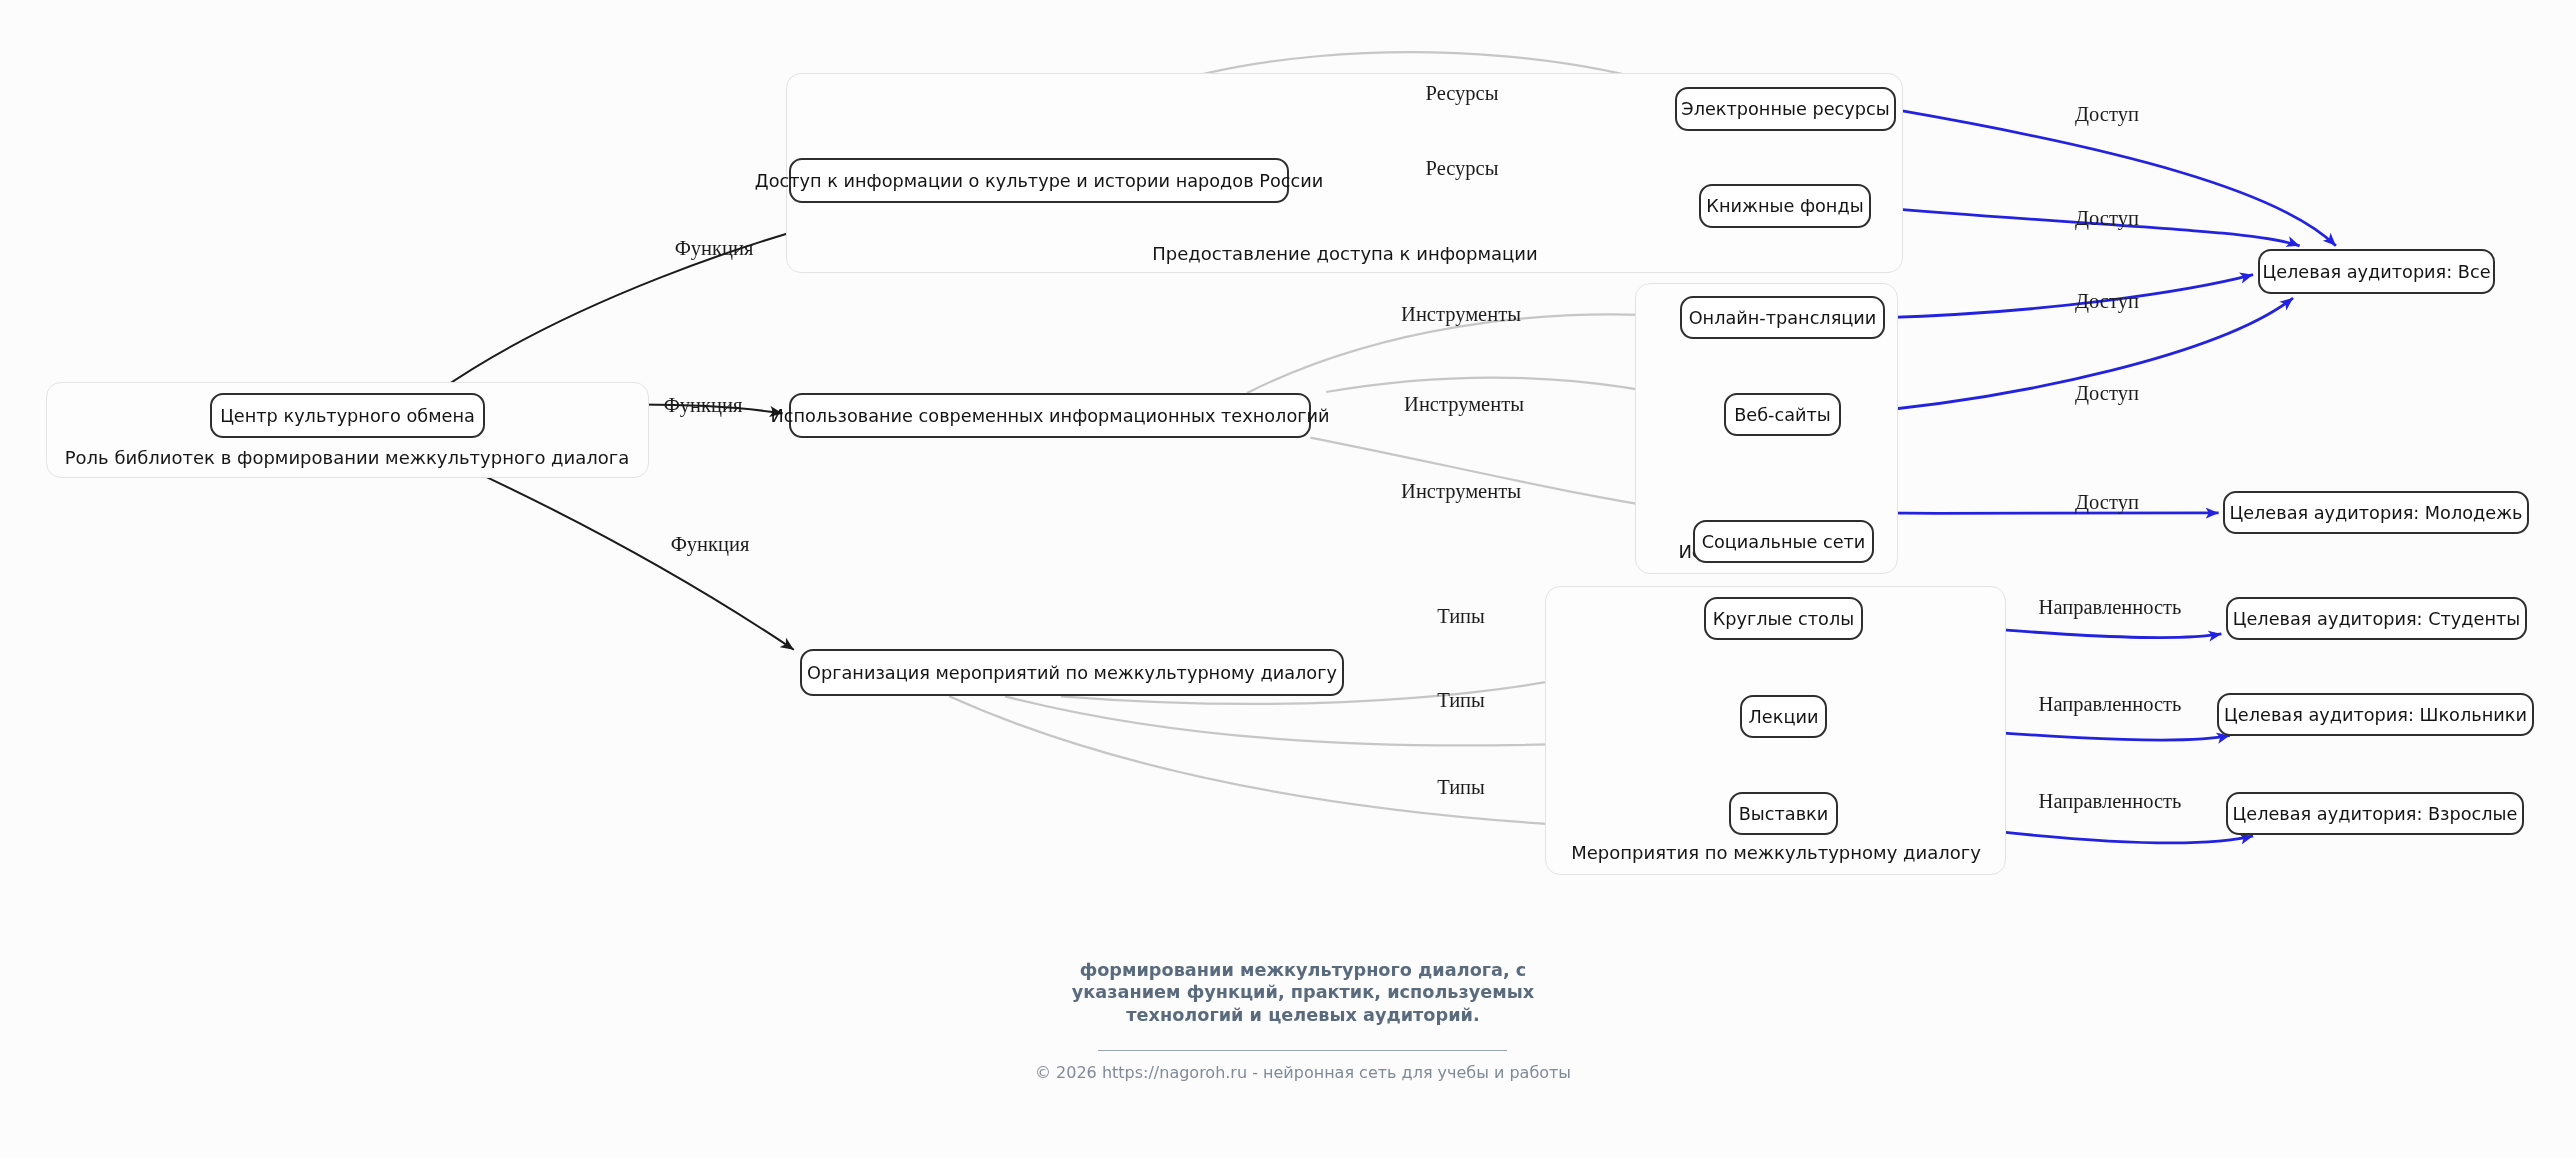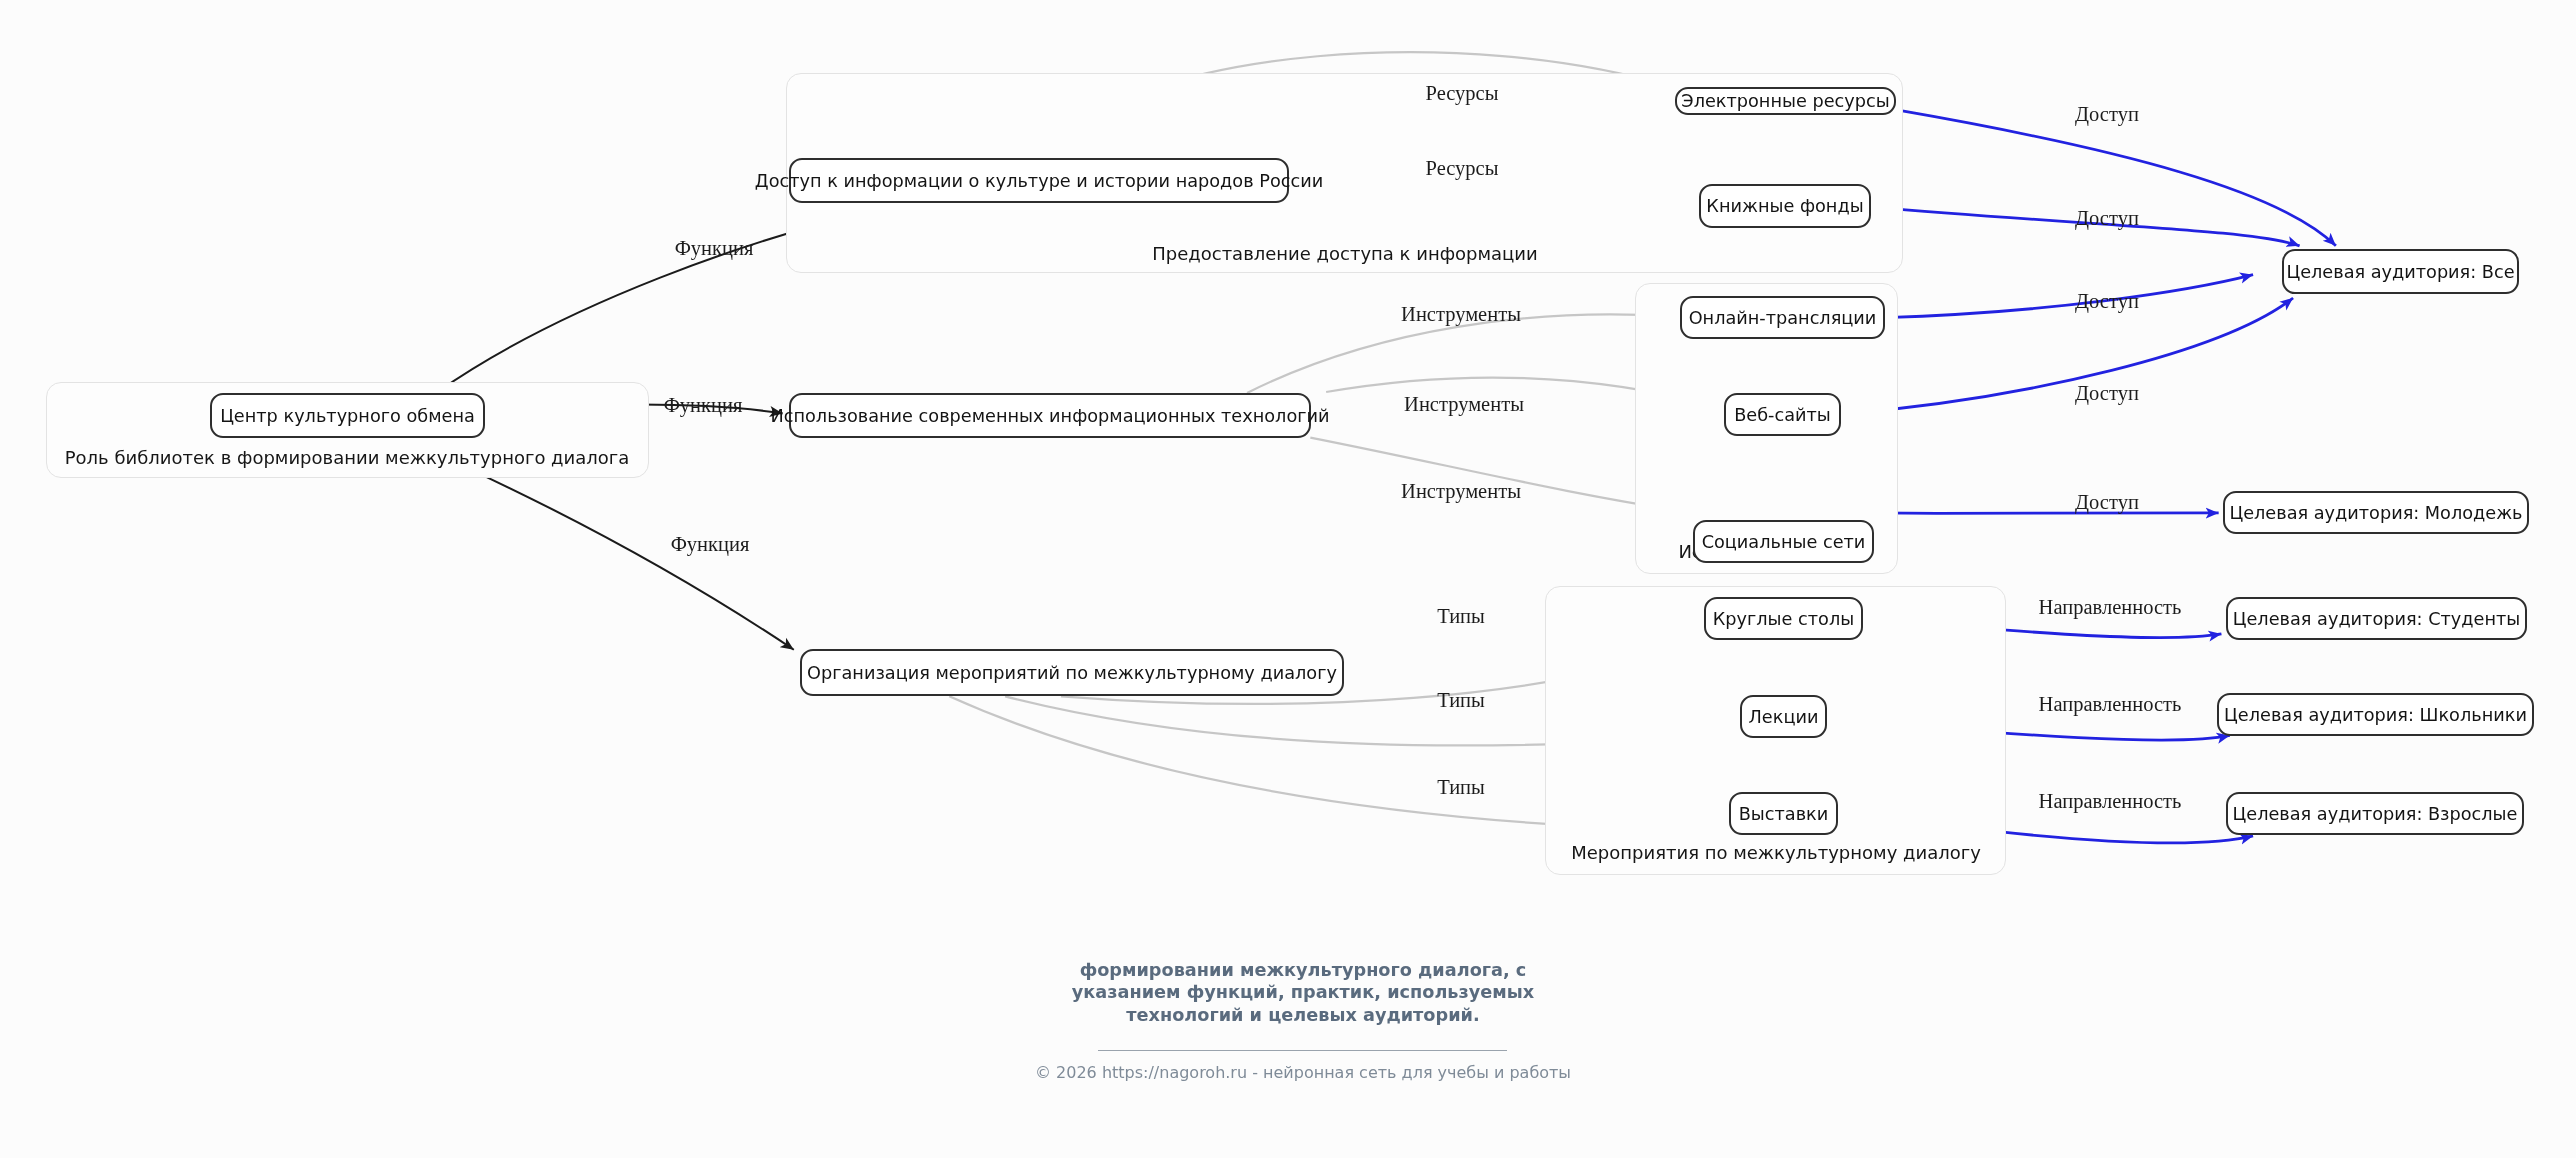--- a/index.html
+++ b/index.html
@@ -69,29 +69,29 @@
       <div class="cluster" style="left: 786px; top: 73px; width: 1117px; height: 200px;"></div>
       <div class="cluster-label" style="left: 1345px; top: 243px;">Предоставление доступа к информации</div>
       <div class="cluster" style="left: 1635px; top: 283px; width: 263px; height: 291px;"></div>
       <div class="cluster-label" style="left: 1766px; top: 541px;">Использование ИТ</div>
       <div class="cluster" style="left: 1545px; top: 586px; width: 461px; height: 289px;"></div>
       <div class="cluster-label" style="left: 1776px; top: 842px;">Мероприятия по межкультурному диалогу</div>
       <div class="node" style="left: 210px; top: 393px; width: 275px; height: 45px;">Центр культурного обмена</div>
       <div class="node" style="left: 789px; top: 158px; width: 500px; height: 45px; text-align: right;">Доступ к информации о культуре и истории народов России</div>
       <div class="node" style="left: 789px; top: 393px; width: 522px; height: 45px;">Использование современных информационных технологий</div>
       <div class="node" style="left: 800px; top: 649px; width: 544px; height: 47px;">Организация мероприятий по межкультурному диалогу</div>
-      <div class="node" style="left: 1675px; top: 87px; width: 221px; height: 28px;">Электронные ресурсы</div>
+      <div class="node" style="left: 1675px; top: 87px; width: 221px; height: 44px;">Электронные ресурсы</div>
       <div class="node" style="left: 1699px; top: 184px; width: 172px; height: 44px;">Книжные фонды</div>
       <div class="node" style="left: 1680px; top: 296px; width: 205px; height: 43px;">Онлайн-трансляции</div>
       <div class="node" style="left: 1724px; top: 393px; width: 117px; height: 43px;">Веб-сайты</div>
       <div class="node" style="left: 1693px; top: 520px; width: 181px; height: 43px;">Социальные сети</div>
       <div class="node" style="left: 1704px; top: 597px; width: 159px; height: 43px;">Круглые столы</div>
       <div class="node" style="left: 1740px; top: 695px; width: 87px; height: 43px;">Лекции</div>
       <div class="node" style="left: 1729px; top: 792px; width: 109px; height: 43px;">Выставки</div>
-      <div class="node" style="left: 2258px; top: 249px; width: 237px; height: 45px; margin-left: 24px;">Целевая аудитория: Все</div>
+      <div class="node" style="left: 2258px; top: 249px; width: 237px; height: 45px;">Целевая аудитория: Все</div>
       <div class="node" style="left: 2223px; top: 491px; width: 306px; height: 43px;">Целевая аудитория: Молодежь</div>
       <div class="node" style="left: 2226px; top: 597px; width: 301px; height: 43px;">Целевая аудитория: Студенты</div>
       <div class="node" style="left: 2217px; top: 693px; width: 317px; height: 43px;">Целевая аудитория: Школьники</div>
       <div class="node" style="left: 2226px; top: 792px; width: 298px; height: 43px;">Целевая аудитория: Взрослые</div>
       <div class="edge-label" style="left: 714px; top: 248px;">Функция</div>
       <div class="edge-label" style="left: 703px; top: 405px;">Функция</div>
       <div class="edge-label" style="left: 710px; top: 544px;">Функция</div>
       <div class="edge-label" style="left: 1462px; top: 93px;">Ресурсы</div>
       <div class="edge-label" style="left: 1462px; top: 168px;">Ресурсы</div>
       <div class="edge-label" style="left: 1461px; top: 314px;">Инструменты</div>

